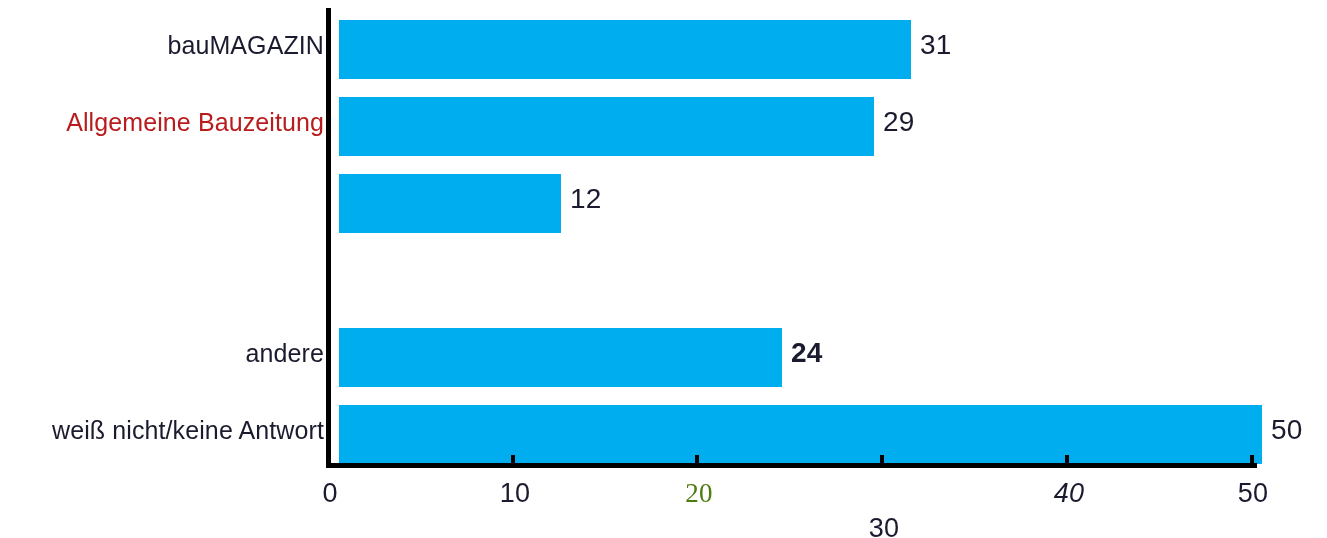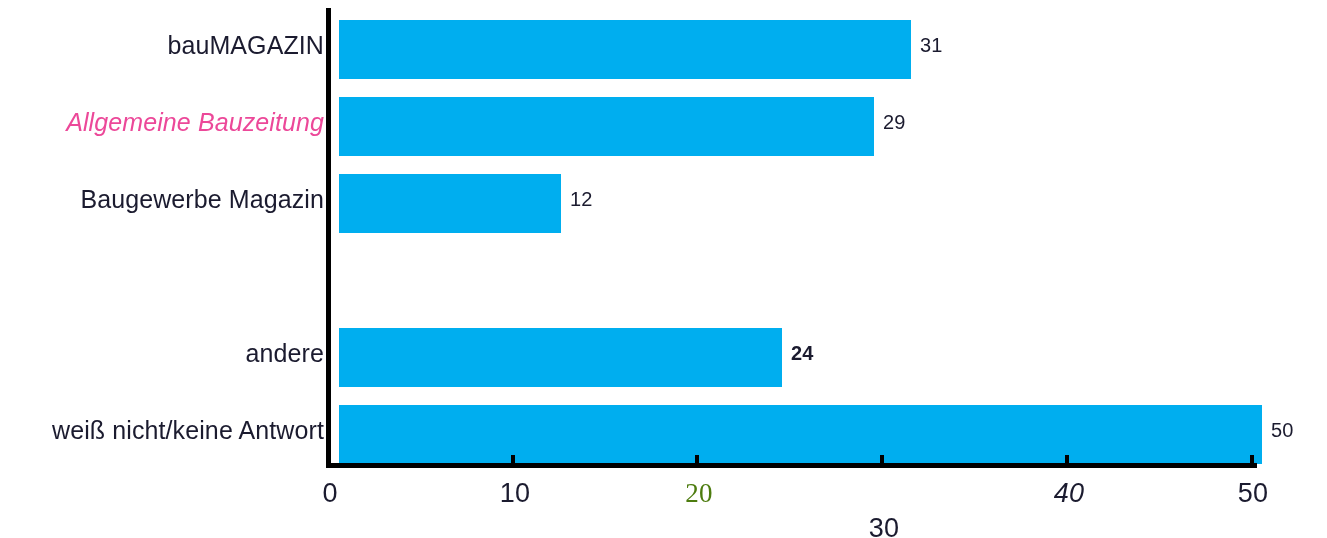--- a/index.html
+++ b/index.html
@@ -83,45 +83,44 @@
     position: absolute;
     left: 331px;
     top: 0;
     height: 59px;
     background: #00aeef;
   }
   .bar-value {
     position: absolute;
     top: 50%;
     transform: translateY(-50%);
-    font-size: 20px;
+    font-size: 28px;
     color: #1b1b2f;
     white-space: nowrap;
     letter-spacing: 0.2px;
   }
 </style>
 </head>
 <body>
 
 <div id="chart-root">
 
   <div class="row" style="top:20px;">
     <div class="cat-label" style="color: rgb(27, 27, 47);">bauMAGAZIN</div>
     <div class="bar" style="width: 572px; background: rgb(0, 174, 239);"></div>
     <div class="bar-value" style="left: 912px; color: rgb(27, 27, 47);">31</div>
   </div>
 
   <div class="row" style="top:97px;">
-    <div class="cat-label" style="color: #ec4899; font-style: italic;">Allgemeine Bauzeitung</div>
+    <div class="cat-label" style="color: #b91c1c;">Allgemeine Bauzeitung</div>
     <div class="bar" style="width: 535px; background: rgb(0, 174, 239);"></div>
     <div class="bar-value" style="left: 875px; color: rgb(27, 27, 47);">29</div>
   </div>
 
   <div class="row" style="top:174px;">
-    <div class="cat-label" style="color: rgb(27, 27, 47);">Baugewerbe Magazin</div>
     <div class="bar" style="width: 222px; background: rgb(0, 174, 239);"></div>
     <div class="bar-value" style="left: 562px; color: rgb(27, 27, 47); text-align: right;">12</div>
   </div>
 
 
   <div class="row" style="top:328px;">
     <div class="cat-label" style="color: rgb(27, 27, 47);">andere</div>
     <div class="bar" style="width: 443px; background: rgb(0, 174, 239);"></div>
     <div class="bar-value" style="left: 783px; color: rgb(27, 27, 47); font-weight: bold;">24</div>
   </div>

